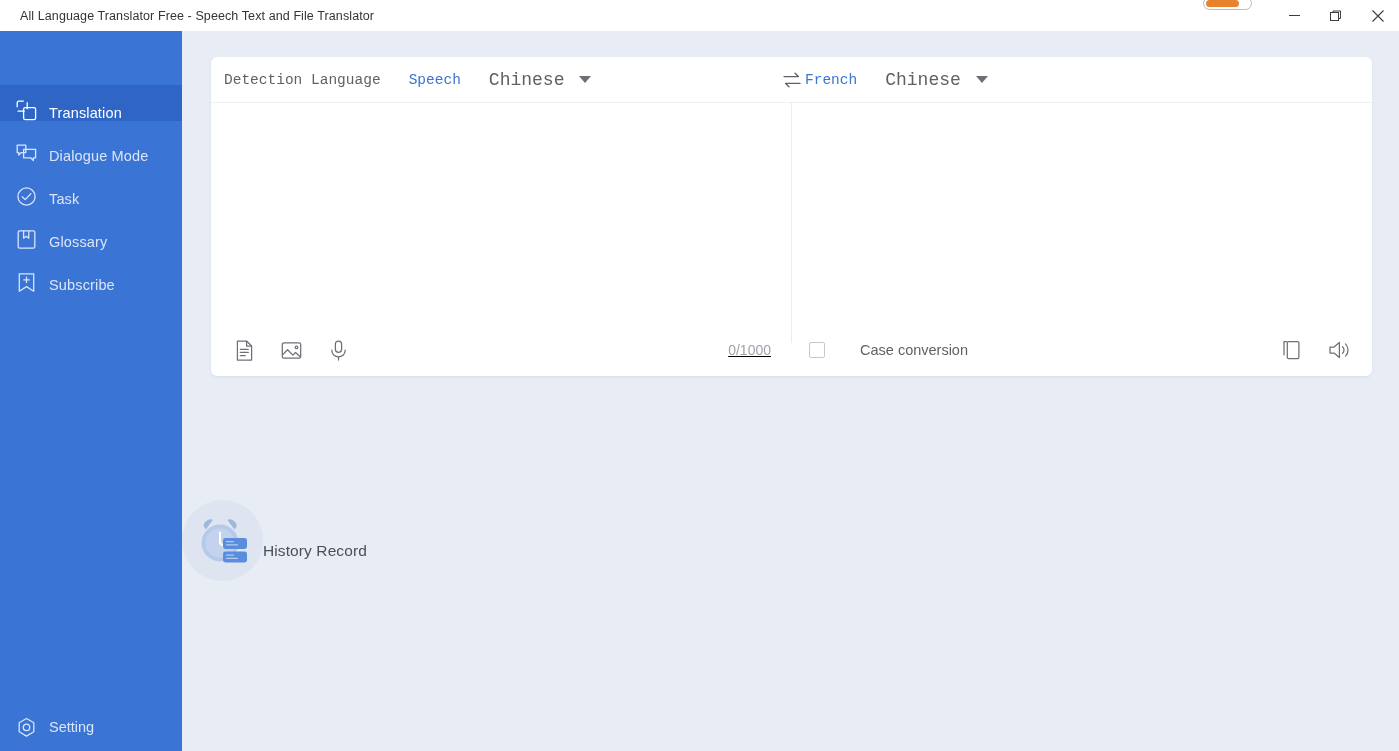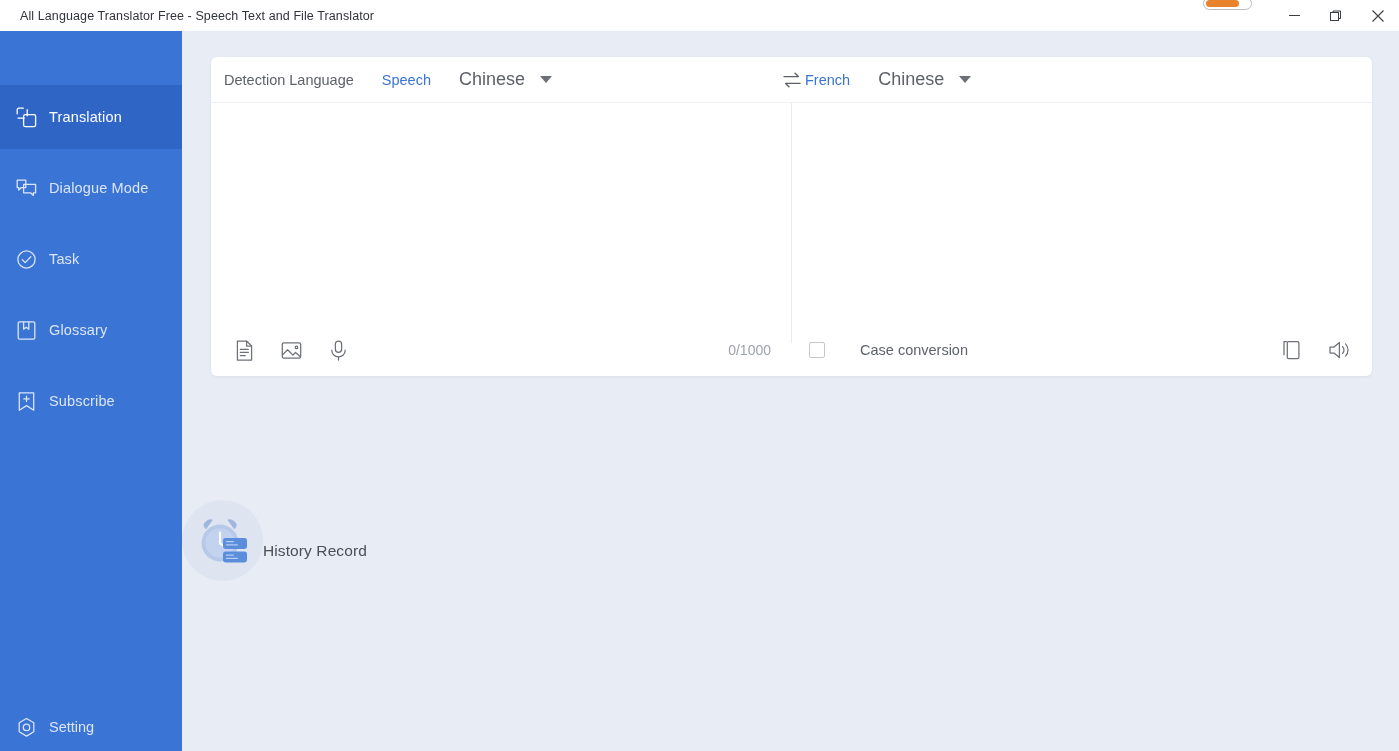--- a/index.html
+++ b/index.html
@@ -78,23 +78,23 @@
     width: 182px; height: 720px;
     background: #3a74d4;
   }
   .nav-list {
     position: absolute;
     left: 0; top: 54px;
     width: 182px;
   }
   .nav-item {
     position: relative;
-    height: 64px;
-    display: flex;
-    align-items: center;
+    height: 36px;
+    display: flex;
+    align-items: flex-end;
     padding-left: 15px;
     color: #dbe5f7;
     font-size: 14.5px;
     letter-spacing: .15px;
     cursor: default;
   }
   .nav-item .nav-ico {
     width: 22px; height: 22px;
     display: flex; align-items: center; justify-content: center;
     margin-right: 12px;
@@ -142,20 +142,21 @@
     box-shadow: 0 1px 3px rgba(40,60,100,.07);
   }
 
   
   .lang-bar {
     position: relative;
     height: 46px;
     border-bottom: 1px solid #eef0f3;
     display: flex;
     align-items: center;
+    font-family: Liberation Mono, monospace;
   }
   .lang-left {
     display: flex;
     align-items: center;
     padding-left: 13px;
     width: 570px;
   }
   .lang-right {
     display: flex;
     align-items: center;
@@ -232,21 +233,21 @@
   .textarea::placeholder { color: #b8bcc3; }
 
   .pane-toolbar {
     position: absolute;
     left: 0; bottom: 0;
     width: 100%;
     height: 50px;
     display: flex;
     align-items: center;
   }
-  .pane-toolbar.left { padding-left: 20px; }
+  .pane-toolbar.left { padding-left: 20px; text-decoration: underline; }
   .pane-toolbar.right { padding-left: 17px; padding-right: 20px; }
   .tool-ico {
     width: 26px; height: 26px;
     display: flex; align-items: center; justify-content: center;
     color: #6d7177;
     margin-right: 21px;
     cursor: pointer;
   }
   .tool-ico svg { display: block; }
   .char-count {

